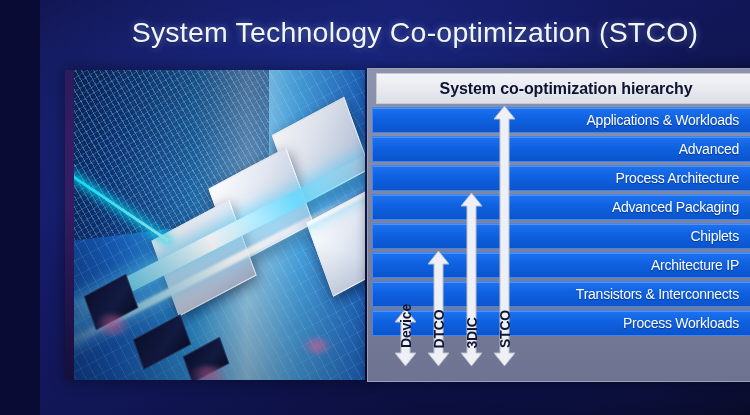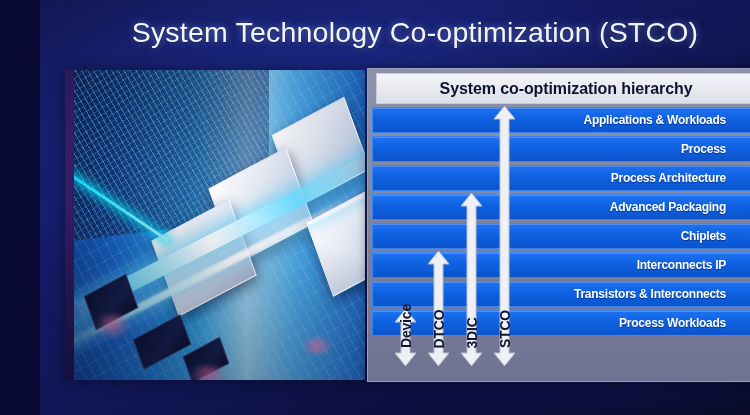--- a/index.html
+++ b/index.html
@@ -127,22 +127,22 @@
   }
   #rows{position:absolute;left:0;top:34px;width:100%;}
   .row{
     position:relative;height:26px;margin-bottom:3px;
     background:linear-gradient(180deg,#1f72ef 0%,#0f62e2 42%,#0b54cd 100%);
     border:1px solid #3d86f2;box-sizing:border-box;
     display:flex;align-items:center;justify-content:flex-end;
     box-shadow:inset 0 1px 0 rgba(255,255,255,.22);
   }
   .row span{
-    color:#ffffff;font-size:12px;font-weight:bold;letter-spacing:-.25px;
-    padding-right:25px;white-space:nowrap;
+    color:#ffffff;font-size:14px;font-weight:normal;letter-spacing:-.25px;
+    padding-right:12px;white-space:nowrap;
     text-shadow:0 1px 1px rgba(0,20,70,.55);
   }
   
   #arrows{position:absolute;left:0;top:34px;width:100%;height:278px;pointer-events:none;}
   .arrow{position:absolute;}
   .arrow svg{display:block;}
   .arrow .lbl{
     position:absolute;left:50%;transform:translateX(-50%) rotate(-90deg);
     transform-origin:center center;
     color:#101531;font-size:14px;font-weight:bold;letter-spacing:-.2px;
@@ -180,33 +180,33 @@
   <div id="panel">
     <div id="panel-inner">
 
       <div id="hdr">System co-optimization hierarchy</div>
 
       <div id="rows">
           <div class="row">
             <span>Applications &amp; Workloads</span>
           </div>
           <div class="row">
-            <span>Process</span>
+            <span>Advanced</span>
           </div>
           <div class="row">
             <span>Process Architecture</span>
           </div>
           <div class="row">
             <span>Advanced Packaging</span>
           </div>
           <div class="row">
             <span>Chiplets</span>
           </div>
           <div class="row">
-            <span>Interconnects IP</span>
+            <span>Architecture IP</span>
           </div>
           <div class="row">
             <span>Transistors &amp; Interconnects</span>
           </div>
           <div class="row">
             <span>Process Workloads</span>
           </div>
         </div>
 
       <div id="arrows">

